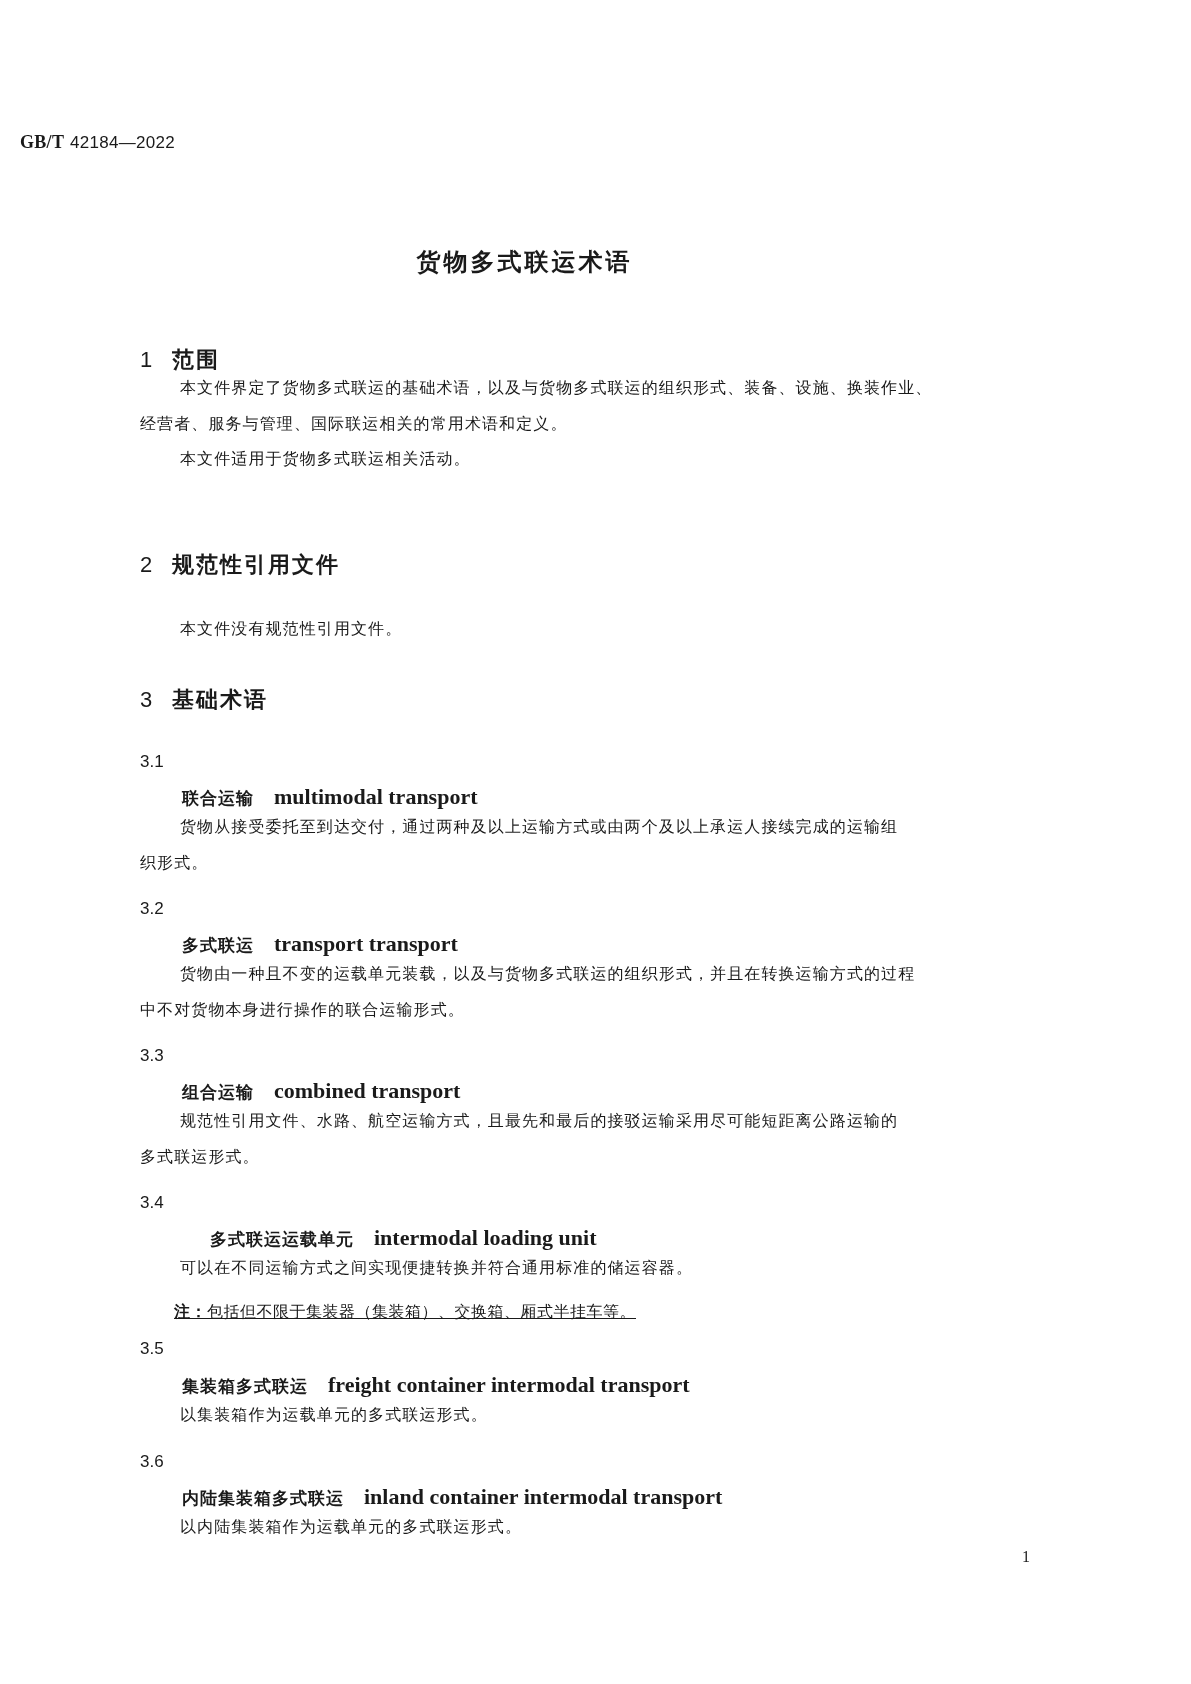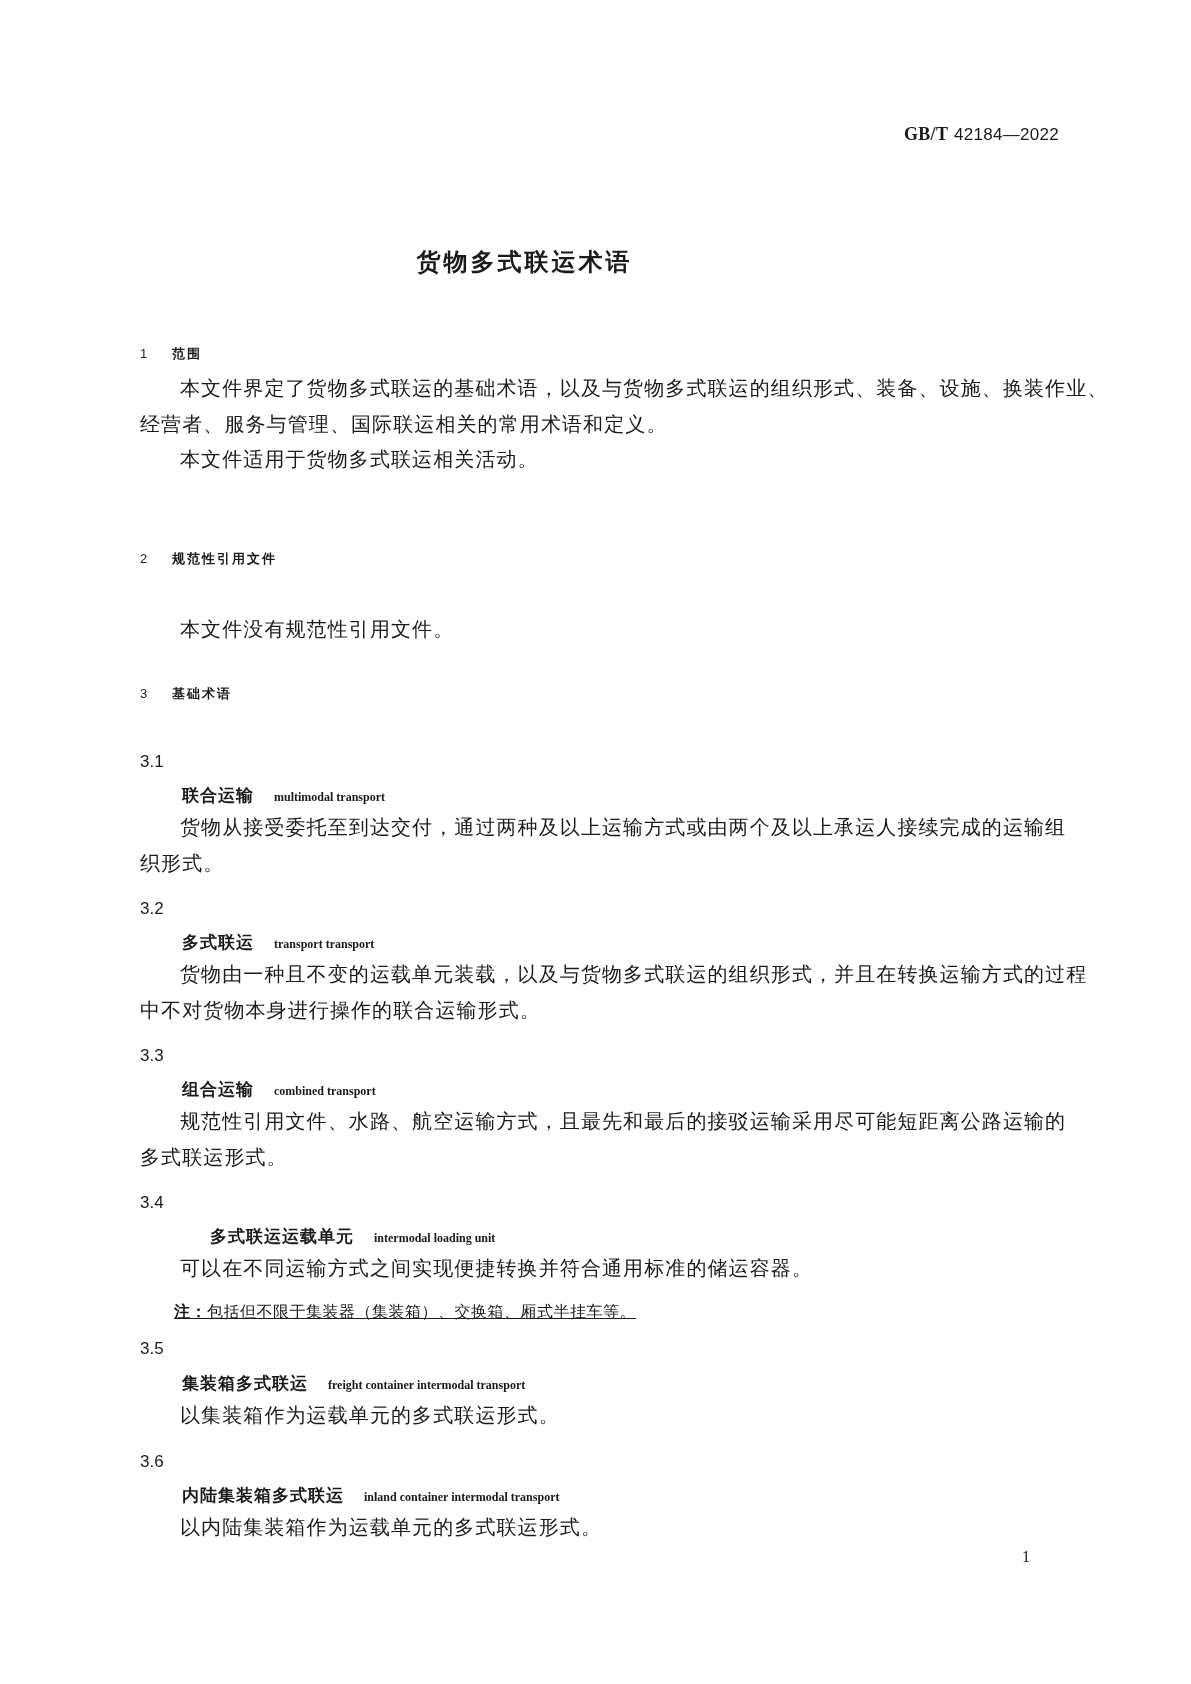--- a/index.html
+++ b/index.html
@@ -3,46 +3,46 @@
   <meta charset="utf-8">
   <style>
     html, body { margin: 0; padding: 0; background: #ffffff; }
     body {
       width: 1191px; height: 1684px; position: relative; overflow: hidden;
       color: #1a1a1a;
       font-family: "DejaVu Serif", "Liberation Serif", serif;
     }
     .abs { position: absolute; white-space: nowrap; }
     .std-code {
-      left: 0; width: 1059px; text-align: right; top: 124px;
-      font-size: 17px; letter-spacing: 0.3px;
+      left: 0; width: 1059px; text-align: left; top: 132px;
+      font-size: 17px; letter-spacing: 0.3px; padding-left: 20px;
     }
     .std-code .gb { font-family: "Liberation Serif", serif; font-weight: bold; font-size: 18px; }
     .std-code .num { font-family: "Liberation Sans", sans-serif; font-size: 17px; }
     .doc-title {
       left: 0; width: 1049px; text-align: center; top: 246px;
       font-family: "DejaVu Sans", sans-serif; font-size: 24px; font-weight: bold; letter-spacing: 3px;
     }
     .sec-head {
-      left: 140px; font-family: "DejaVu Sans", sans-serif; font-size: 13px; font-weight: bold; letter-spacing: 2px;
+      left: 140px; font-family: "DejaVu Sans", sans-serif; font-size: 22px; font-weight: bold; letter-spacing: 2px;
     }
     .sec-head .sec-num { font-family: "Liberation Sans", sans-serif; font-weight: normal; display: inline-block; width: 32px; letter-spacing: 0; }
     .para {
-      font-size: 20px; letter-spacing: 1.1px; line-height: 36px;
+      font-size: 16px; letter-spacing: 1.1px; line-height: 36px;
     }
     .para.indent-first { left: 180px; }
     .para.cont { left: 140px; }
     .clause-num {
       left: 140px; font-family: "Liberation Sans", sans-serif; font-size: 17px;
     }
     .term {
       left: 182px; font-size: 17px;
     }
     .term .zh { font-family: "DejaVu Sans", sans-serif; font-weight: bold; letter-spacing: 1px; }
-    .term .en { font-family: "Liberation Serif", serif; font-weight: bold; margin-left: 20px; font-size: 12px; }
+    .term .en { font-family: "Liberation Serif", serif; font-weight: bold; margin-left: 20px; font-size: 22px; }
     .note {
       left: 174px; font-size: 16px; letter-spacing: 0.5px; text-decoration: underline;
     }
     .note .note-label { font-family: "DejaVu Sans", sans-serif; font-weight: bold; }
     .page-num {
       left: 1022px; top: 1548px; font-size: 16px; font-family: "Liberation Serif", serif;
     }
   </style>
 </head>
 <body>

